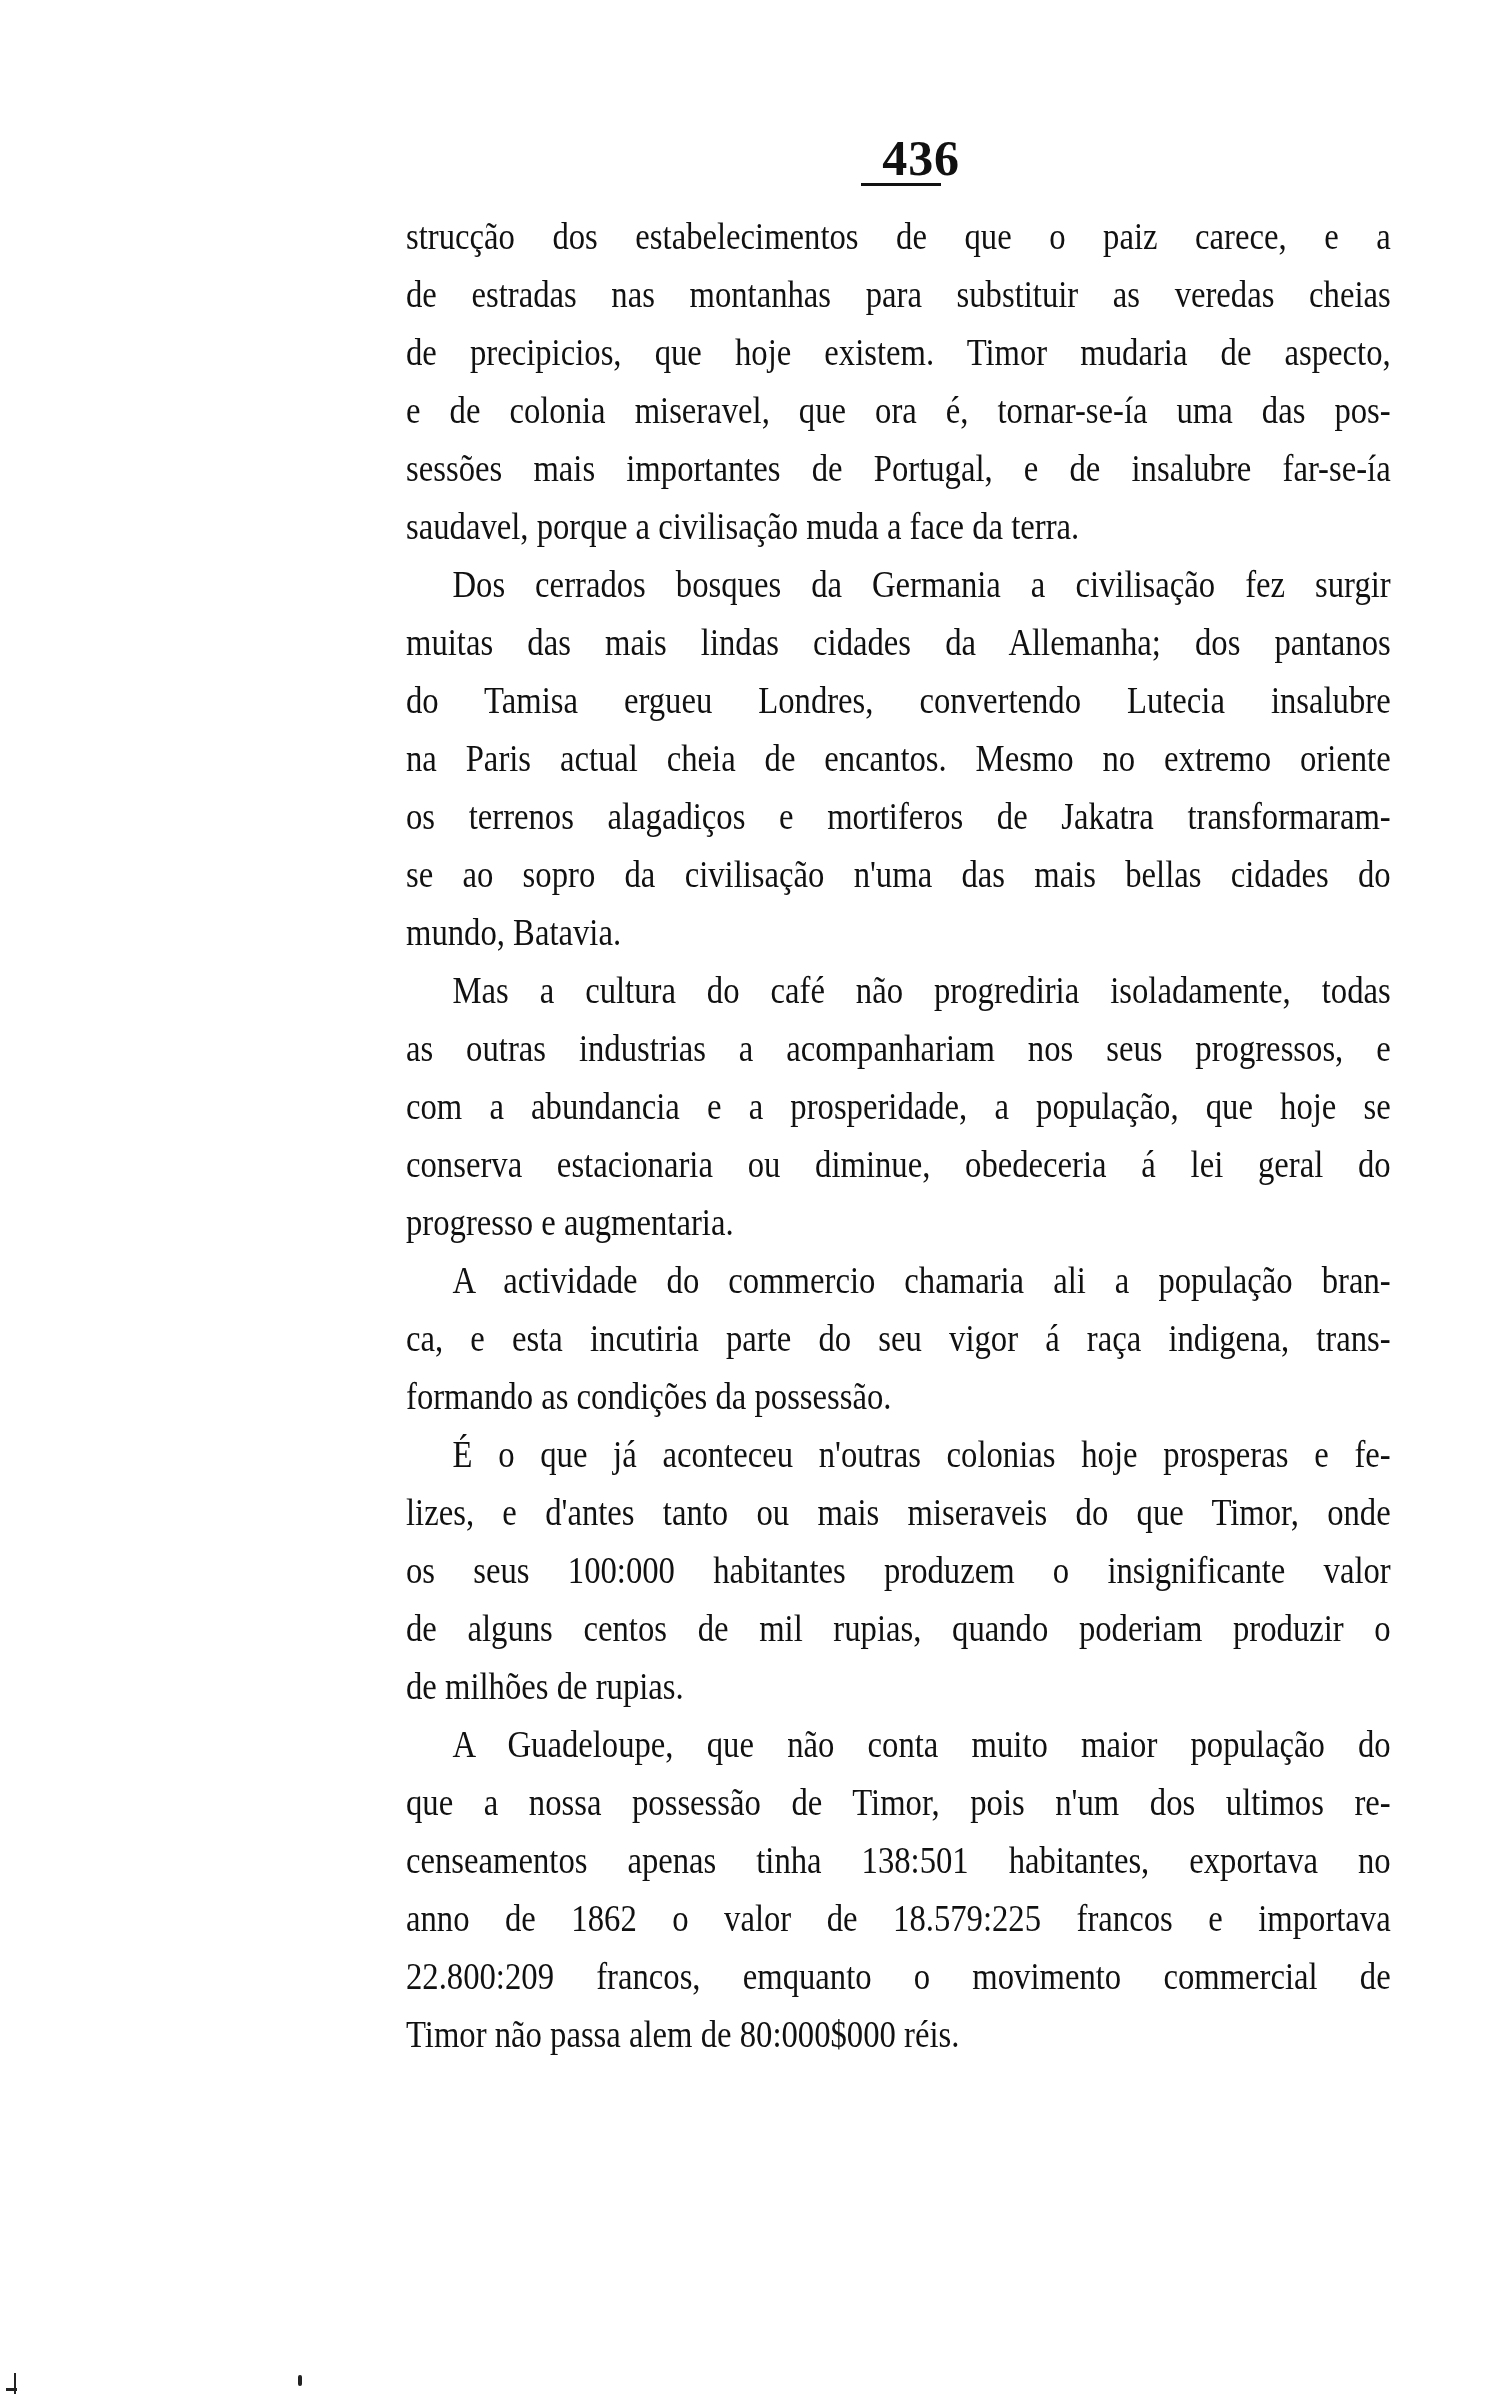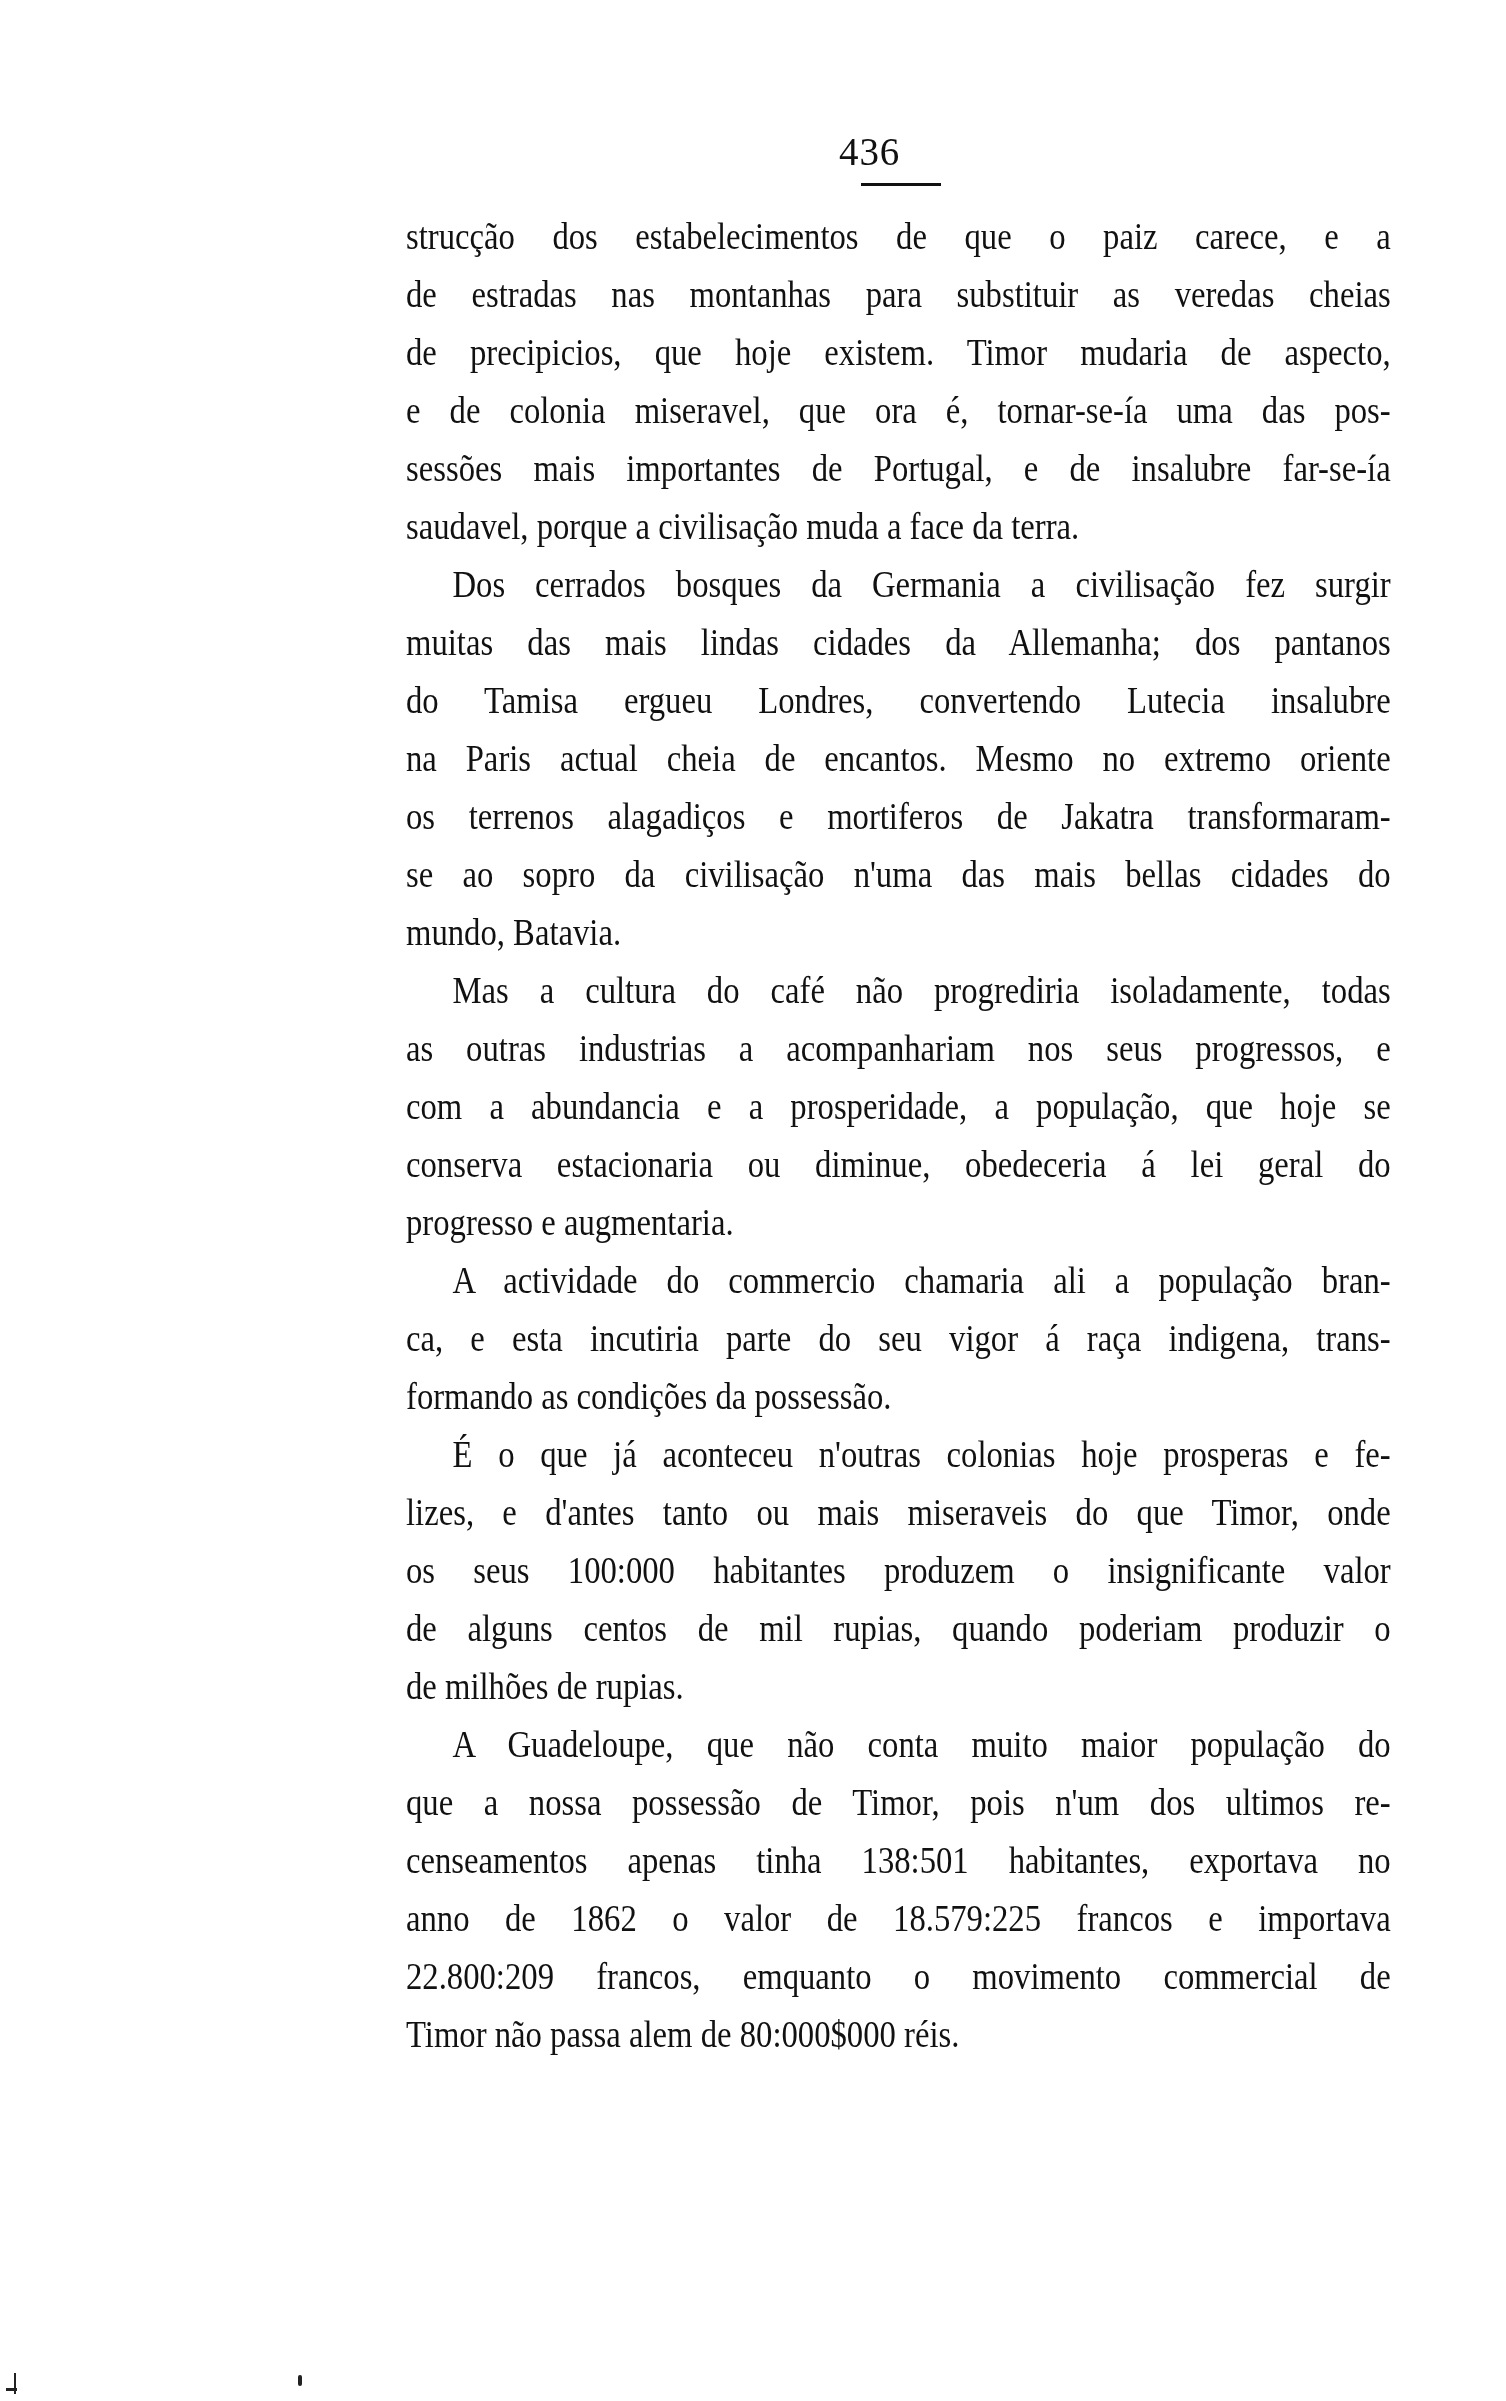--- a/index.html
+++ b/index.html
@@ -13,23 +13,23 @@
     position: relative;
     overflow: hidden;
     color: #111111;
     font-family: "Liberation Serif", "DejaVu Serif", serif;
   }
   .page-number {
     position: absolute;
     left: 839px;
     top: 129px;
     width: 121px;
-    text-align: left;
-    font-size: 39px;
-    font-weight: normal;
+    text-align: right;
+    font-size: 50px;
+    font-weight: bold;
     letter-spacing: 0.9px;
   }
   .page-rule {
     position: absolute;
     left: 861px;
     top: 183px;
     width: 80px;
     height: 2.8px;
     background: #111;
   }

